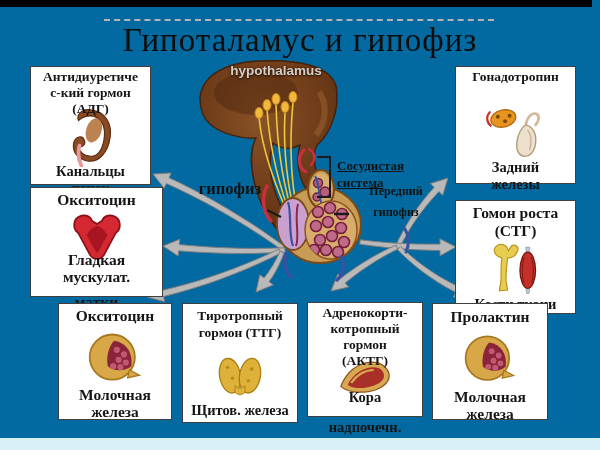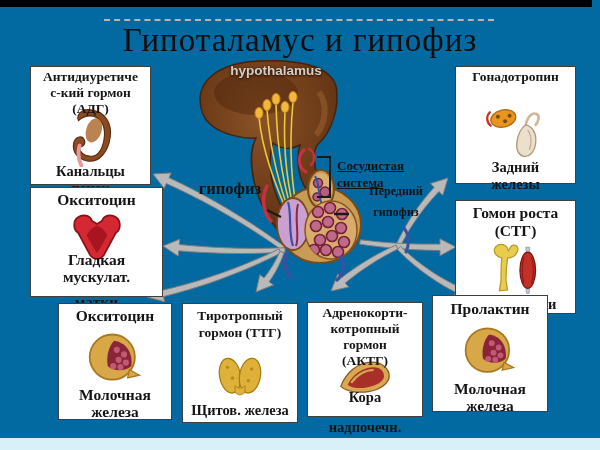--- a/index.html
+++ b/index.html
@@ -238,21 +238,21 @@
       <path d="M16,30 C22,21 32,15 42,15" stroke="#d8a850" stroke-width="2.5" fill="none"></path>
     </svg>
     <div class="bl fs13" style="top:2px">Адренокорти-</div>
     <div class="bl fs13" style="top:18px">котропный</div>
     <div class="bl fs13" style="top:34px">гормон</div>
     <div class="bl fs13" style="top:50px">(АКТГ)</div>
     <div class="bl fs14" style="top:86px">Кора</div>
     <div class="bl fs14" style="top:116px">надпочечн.</div>
   </div>
 
-  <div class="box" style="left:432px;top:295px;width:114px;height:115px;">
+  <div class="box" style="left:432px;top:303px;width:114px;height:115px;">
     <svg class="organ" style="left:29px;top:28px;" width="56" height="54" viewBox="0 0 62 62">
       <circle cx="28" cy="30" r="25" fill="#d8a848" stroke="#a87820" stroke-width="2"></circle>
       <path d="M30,12 C44,14 51,26 49,40 C42,46 30,46 23,40 C21,30 24,18 30,12 Z" fill="#8a2438"></path>
       <circle cx="33" cy="22" r="3.4" fill="#c05a74"></circle>
         <circle cx="41" cy="27" r="3.4" fill="#c05a74"></circle>
       <circle cx="35" cy="33" r="3.4" fill="#c05a74"></circle>
         <circle cx="43" cy="36" r="3.4" fill="#c05a74"></circle>
       <circle cx="29" cy="40" r="3.4" fill="#c05a74"></circle>
         <circle cx="37" cy="41" r="3.4" fill="#c05a74"></circle>
       <path d="M47,44 L58,50 L45,53 Z" fill="#d8a848" stroke="#a87820" stroke-width="1.5"></path>

